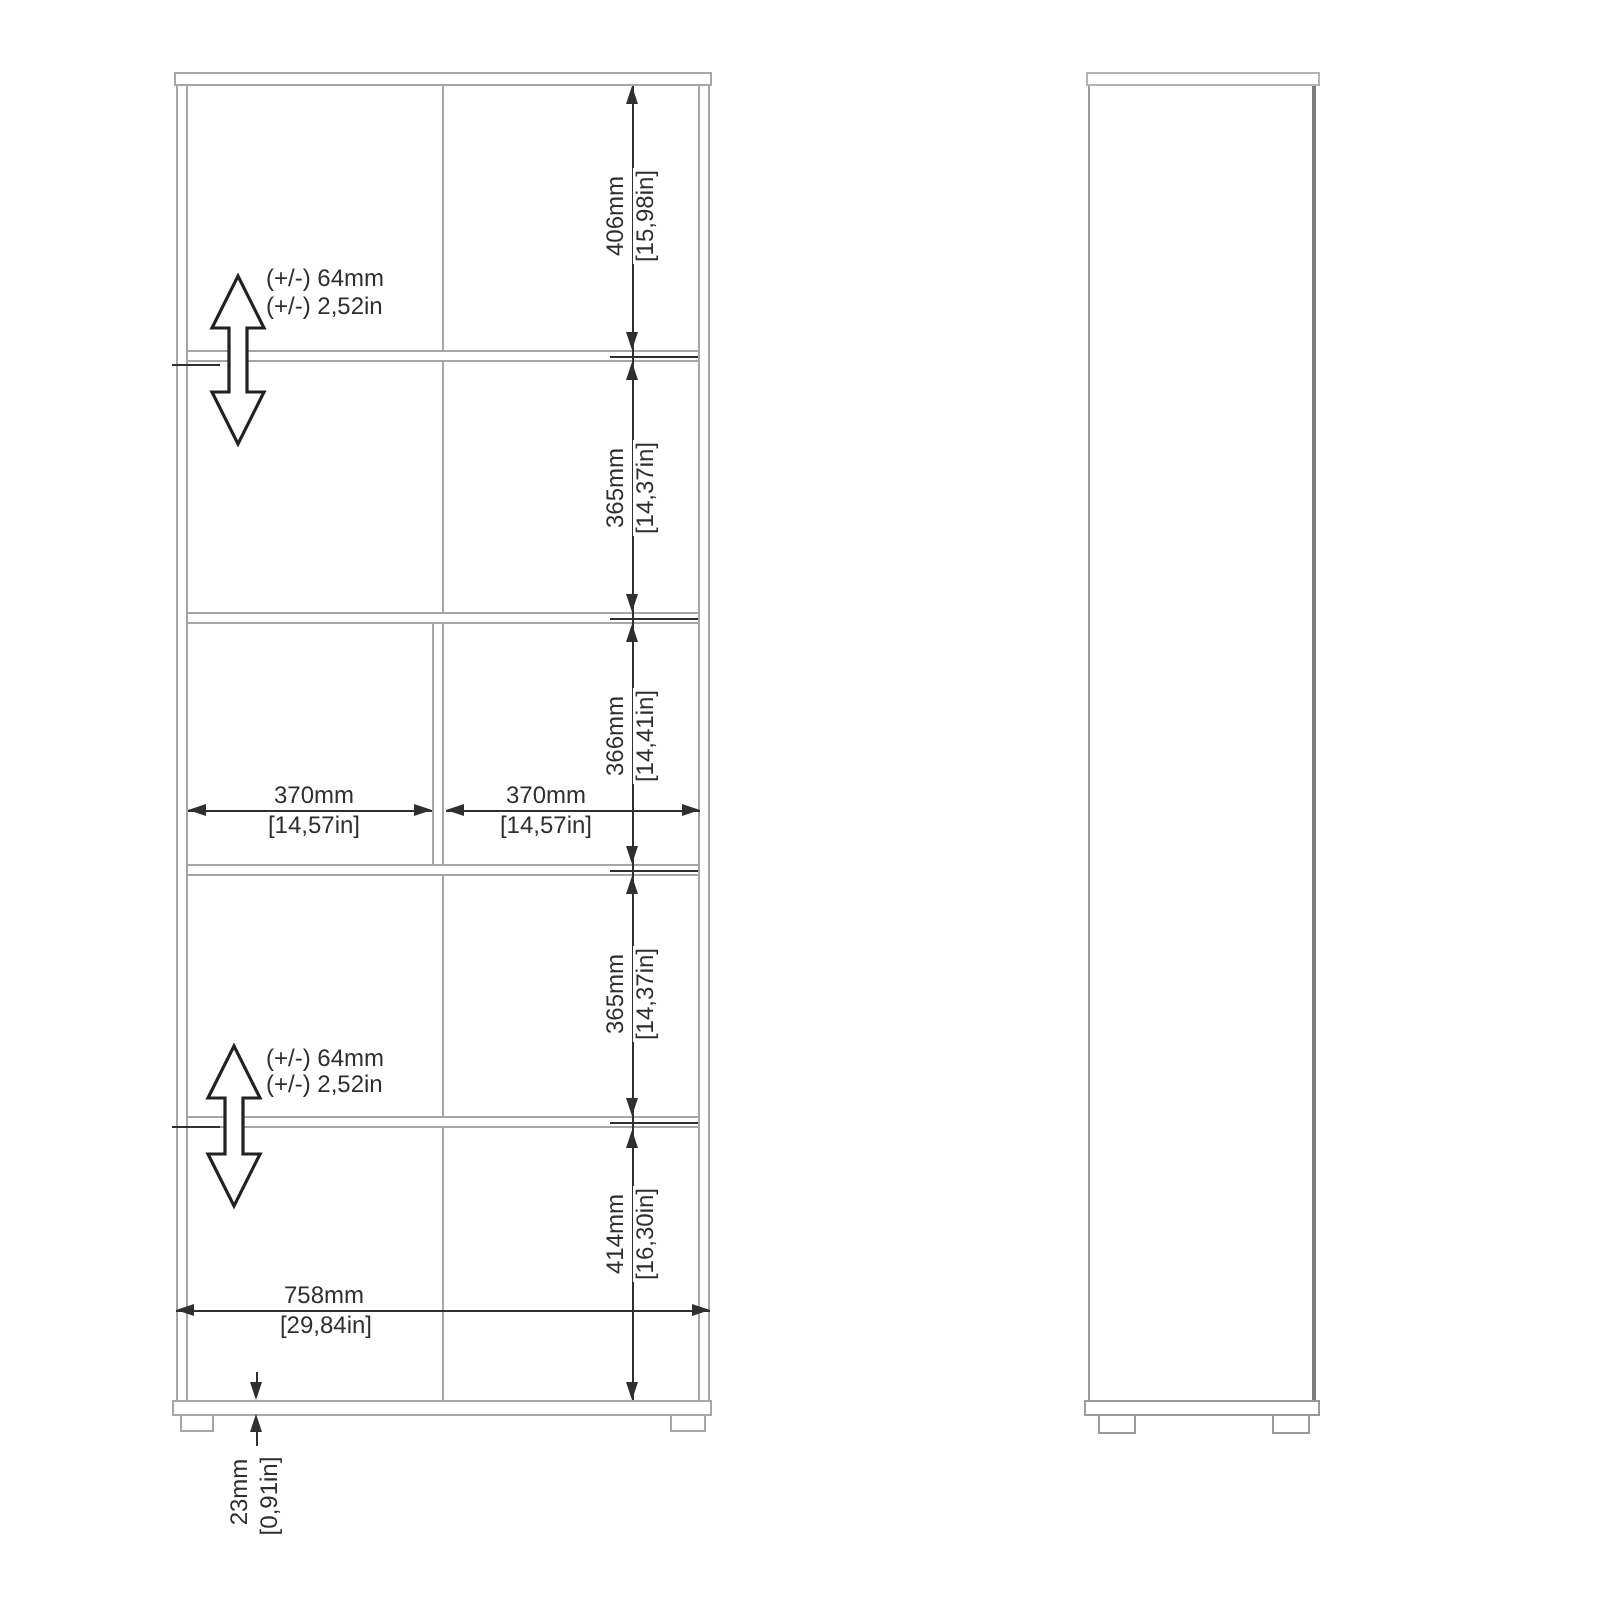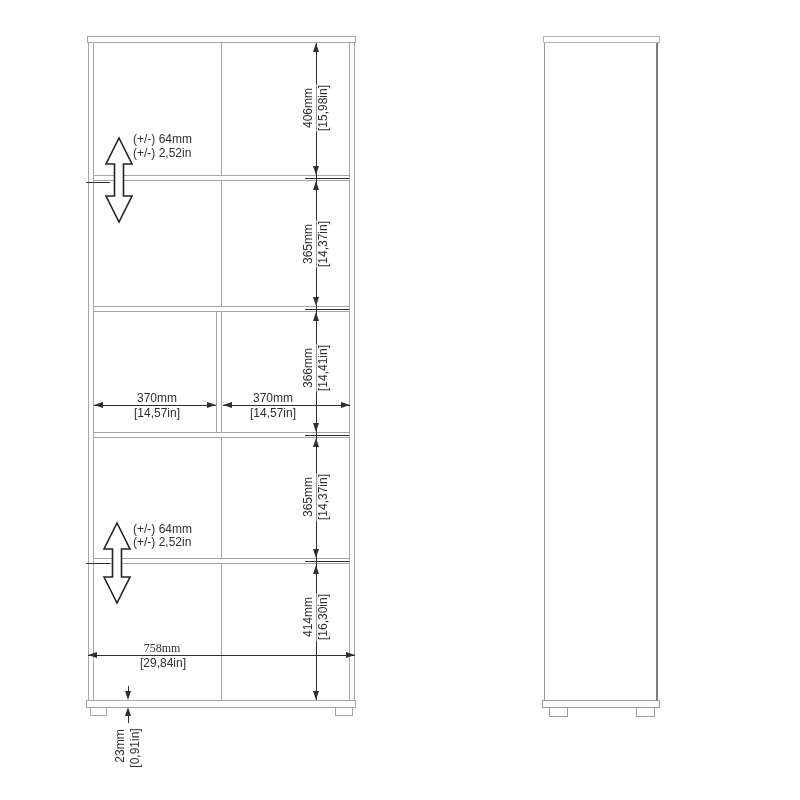--- a/index.html
+++ b/index.html
@@ -89,21 +89,21 @@
 
   <div class="dline-h" style="left:223px;top:405px;width:127px;"></div>
   <div class="arr left" style="left:223px;top:402px;"></div>
   <div class="arr right" style="left:341px;top:402px;"></div>
   <div class="dim-text" style="left:273px;top:398px;">370mm</div>
   <div class="dim-text" style="left:273px;top:413px;">[14,57in]</div>
 
   <div class="dline-h" style="left:88px;top:655px;width:267px;"></div>
   <div class="arr left" style="left:88px;top:652px;"></div>
   <div class="arr right" style="left:346px;top:652px;"></div>
-  <div class="dim-text" style="left:162px;top:648px;font-family:Liberation Serif, serif;">758mm</div>
+  <div class="dim-text" style="left:162px;top:648px;">758mm</div>
   <div class="dim-text" style="left:163px;top:663px;">[29,84in]</div>
 
   <div class="dline-v" style="left:128px;top:686px;height:6px;"></div>
   <div class="arr down" style="left:125px;top:691px;"></div>
   <div class="arr up" style="left:125px;top:707px;"></div>
   <div class="dline-v" style="left:128px;top:716px;height:7px;"></div>
   <div class="dim-text rot" style="left:120px;top:746px;">23mm</div>
   <div class="dim-text rot" style="left:135px;top:748px;">[0,91in]</div>
 
   <svg class="adj-arrow" style="left:103px;top:136px;" width="32" height="90" viewBox="0 0 32 90">

